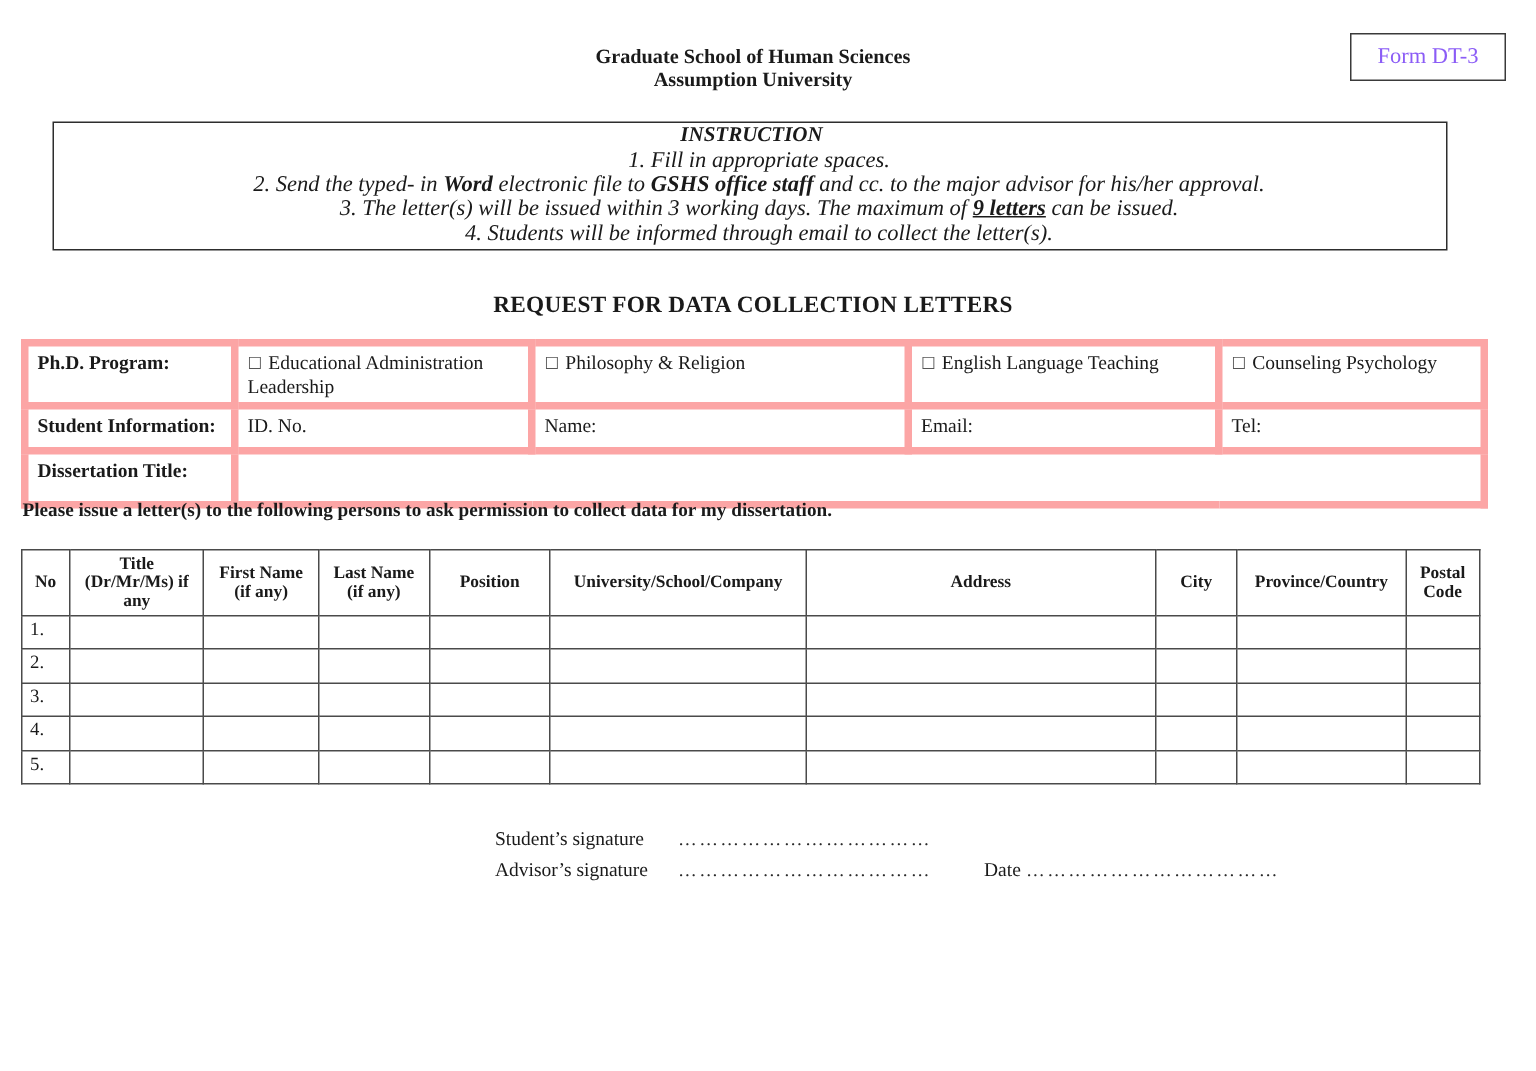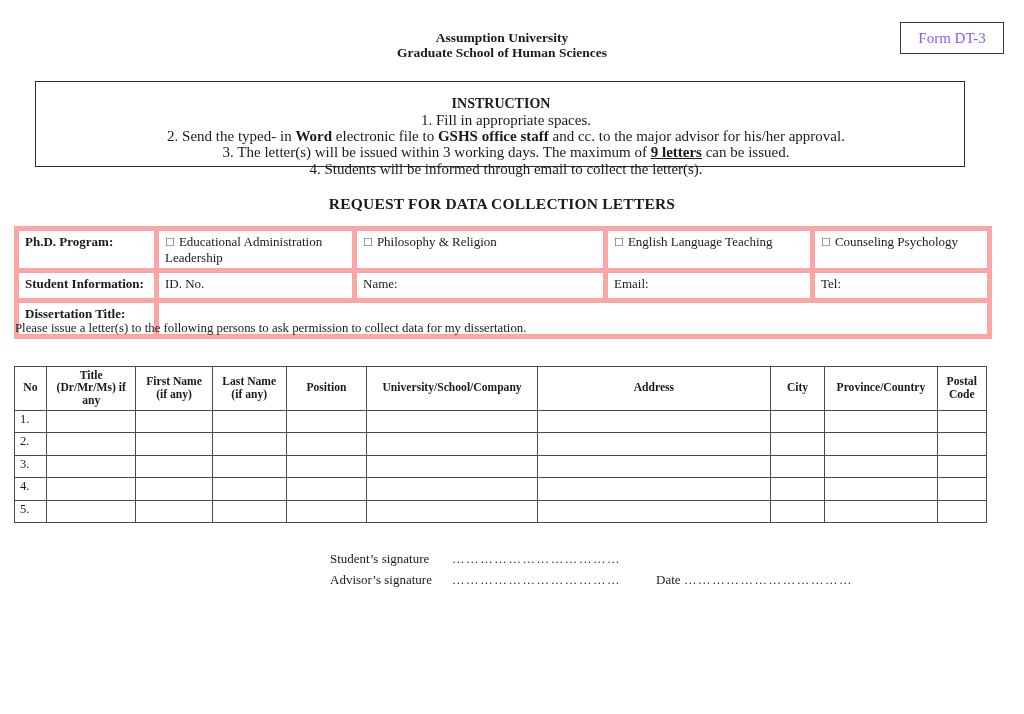--- a/index.html
+++ b/index.html
@@ -43,21 +43,22 @@
   }
 
   
   #instruction-box {
     position: absolute;
     left: 35px;
     top: 81px;
     width: 930px;
     height: 86px;
     border: 1px solid #2d2d2d;
-    padding: 13px 8px 2px 10px;
+    padding: 0 8px 2px 10px;
+    font-style: italic;
   }
   #instruction-title {
     text-align: center;
     font-weight: bold;
     font-size: 14px;
     line-height: 17px;
   }
   .instr-line {
     font-size: 15px;
     line-height: 16.2px;
@@ -107,23 +108,23 @@
     color: #555;
   }
   .row-program td { height: 30px; }
   .row-student td { height: 30px; }
   .row-diss td { height: 36px; vertical-align: bottom; margin-left: 37px; }
 
   
   #issue-note {
     position: absolute;
     left: 15px;
-    top: 321px;
+    top: 333px;
     font-size: 12.8px;
-    font-weight: normal;
+    font-weight: bold;
   }
 
   
   #persons-table {
     position: absolute;
     left: 14px;
     top: 366px;
     width: 973px;
     border-collapse: collapse;
     table-layout: fixed;
@@ -173,22 +174,22 @@
     vertical-align: baseline;
   }
   .dots-short { width: 178px; }
   .dots-long  { width: 182px; }
   .sig-date-label { width: 50px; padding-left: 22px; }
 </style>
 </head>
 <body>
 
 <div id="letterhead">
+  <div>Graduate School of Human Sciences</div>
   <div>Assumption University</div>
-  <div>Graduate School of Human Sciences</div>
 </div>
 
 <div id="form-code-box">
   <span>Form DT-3</span>
 </div>
 
 <div id="instruction-box">
   <div id="instruction-title">INSTRUCTION</div>
 
   <div class="instr-line">

